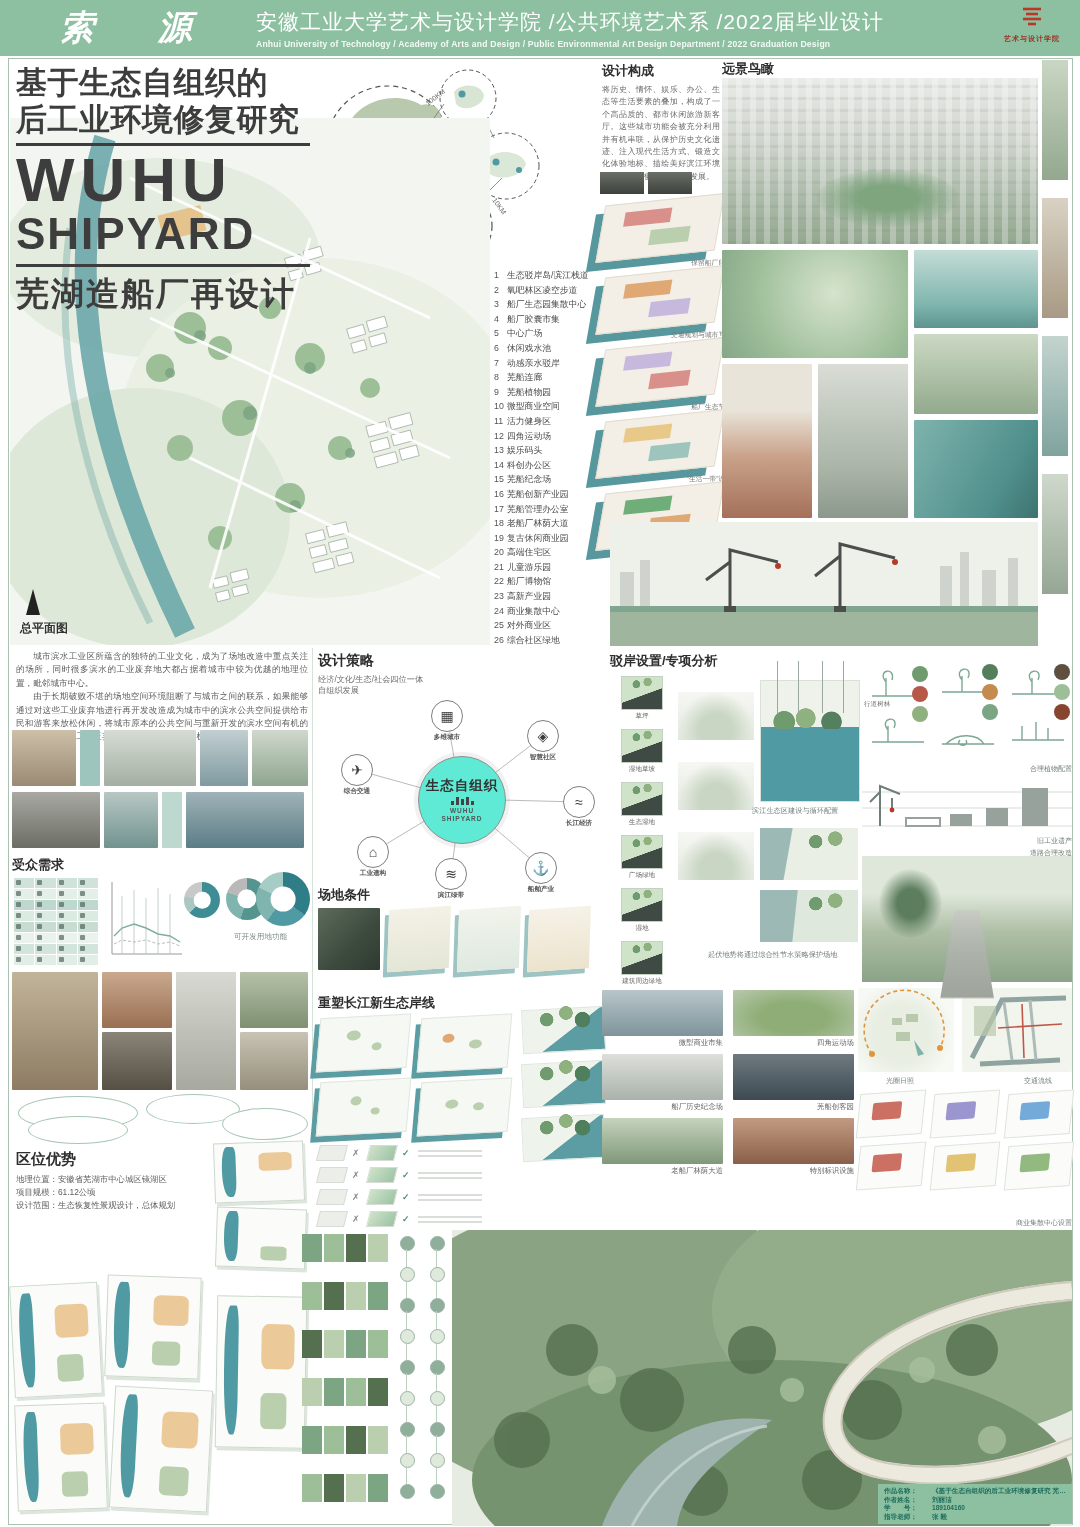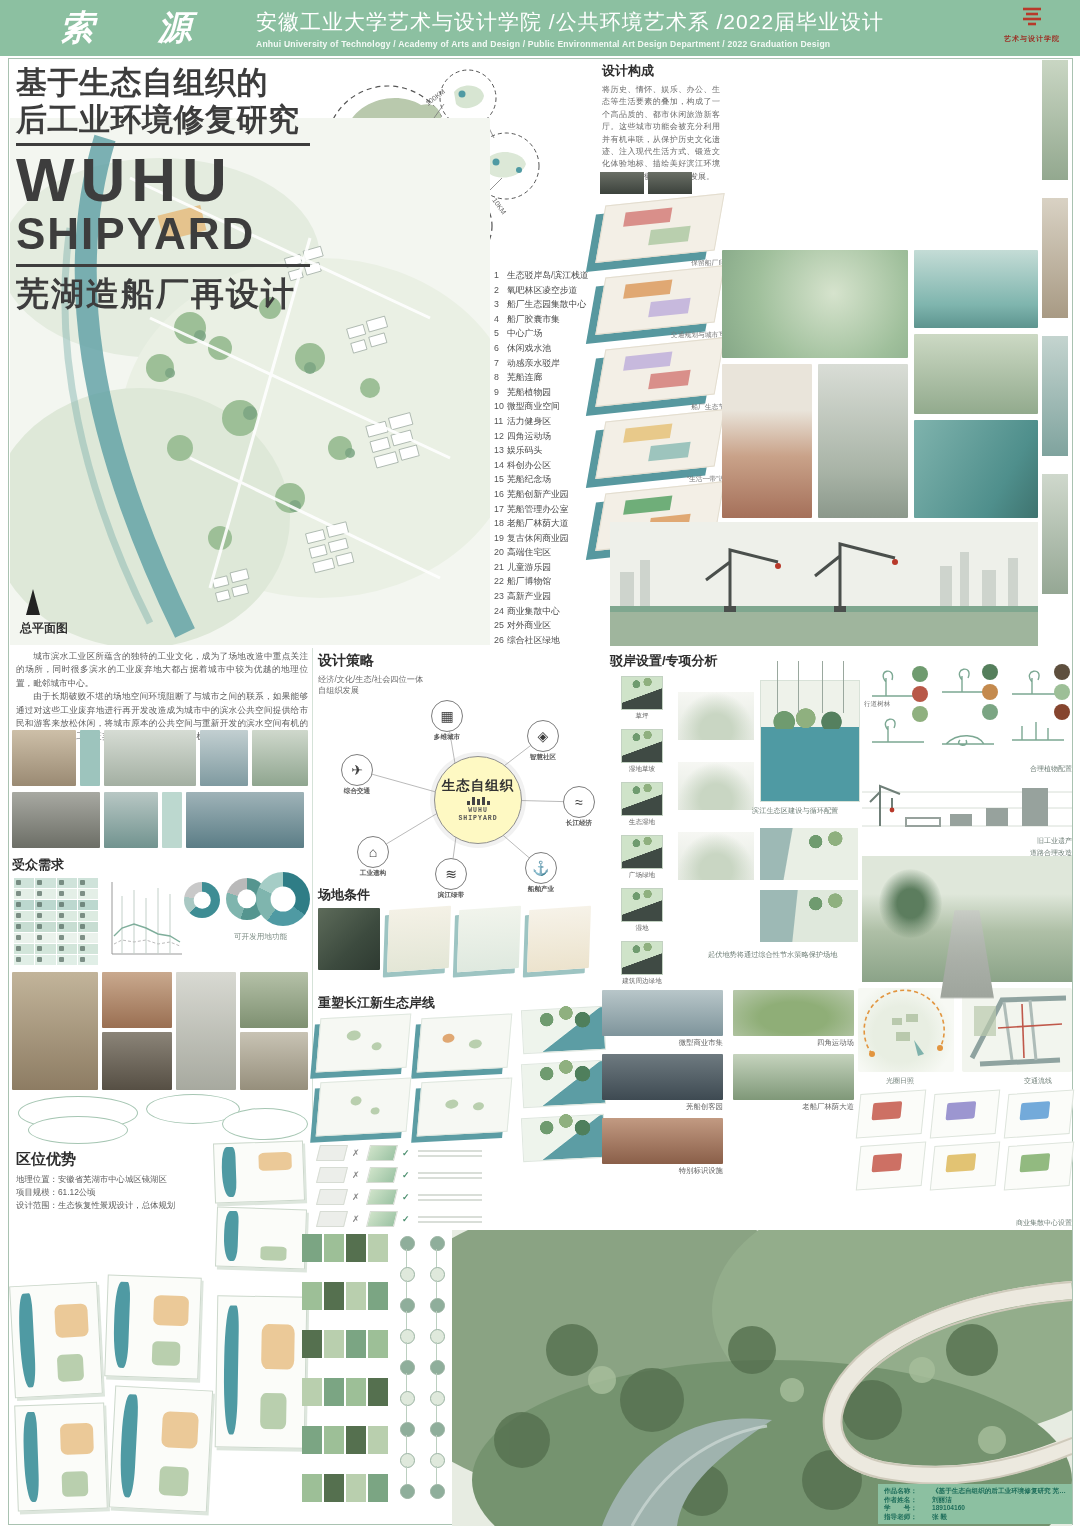--- a/index.html
+++ b/index.html
@@ -67,22 +67,22 @@
   
   .legend{left:494px;top:268px;width:114px;}
   .lg-item{display:flex;font-size:8.8px;line-height:14.6px;color:#4a4a4a;white-space:nowrap;}
   .lg-num{width:13px;color:#555;}
   
   .strategy{left:318px;top:652px;width:287px;height:234px;}
   .s-sub{font-size:8.2px;color:#6d6d6d;line-height:11px;}
   .bubble-wrap{position:absolute;left:0;top:42px;width:287px;height:192px;}
   #bubble-lines{position:absolute;left:0;top:0;width:287px;height:192px;}
   #bubble-lines line{stroke:#a8a8a8;stroke-width:.8;}
-  .s-center{position:absolute;left:116px;top:62px;width:86px;height:86px;border-radius:50%;background:#fef9c3;
-    border:1.5px solid #8f8f8f;text-align:center;z-index:2;box-shadow:0 0 0 4px rgba(143,143,143,.12);font-family:Liberation Mono, monospace;}
+  .s-center{position:absolute;left:100px;top:62px;width:86px;height:86px;border-radius:50%;background:#5eead4;
+    border:1.5px solid #8f8f8f;text-align:center;z-index:2;box-shadow:0 0 0 4px rgba(143,143,143,.12);}
   .s-c-main{font-size:13.5px;font-weight:900;color:#333;margin-top:20px;letter-spacing:1px;}
   .s-c-bars{display:flex;gap:2px;justify-content:center;align-items:flex-end;height:8px;margin:2px 0;}
   .s-c-bars i{display:block;width:3px;background:#444;}
   .s-c-sub{font-size:6.5px;font-weight:800;color:#555;letter-spacing:1px;line-height:7.5px;}
   .s-node{position:absolute;width:34px;text-align:center;z-index:2;}
   .s-glyph{width:30px;height:30px;margin:0 auto;border-radius:50%;background:#fff;border:1.2px solid #7e7e7e;
     font-size:14px;line-height:30px;color:#3c3c3c;}
   .s-label{font-size:6.6px;color:#555;margin-top:1px;font-weight:700;white-space:nowrap;}
   
   .site-cond{left:318px;top:886px;width:287px;height:106px;}
@@ -478,20 +478,24 @@
         <div class="z-slab">
           <div class="z-art">
             <div style="position: absolute; left: 18%; top: 14%; width: 40%; height: 26%; background: rgb(111, 174, 121);"></div>
             <div style="position: absolute; left: 42%; top: 52%; width: 34%; height: 28%; background: rgb(224, 168, 115);"></div>
           </div>
           <div class="z-cap">完善的蓝绿网络</div>
         </div>
       </div>
   </div>
 
+  <div class="abs aerial">
+    <div class="sec-h sm">远景鸟瞰</div>
+    <div class="aer-img render"></div>
+  </div>
 
   <div class="abs render-grid">
     <div class="rg render" style="left:0;top:0;width:186px;height:108px;background:radial-gradient(circle at 60% 40%,#d6e3cd,#9fbf9b 60%,#85a787);"></div>
     <div class="rg render" style="left:192px;top:0;width:124px;height:78px;background:linear-gradient(#c4dcd6,#7fb5ae 70%,#5d948f);"></div>
     <div class="rg render" style="left:192px;top:84px;width:124px;height:80px;background:linear-gradient(#ccd9c4,#92aa8d);"></div>
     <div class="rg render" style="left:0;top:114px;width:90px;height:154px;background:linear-gradient(#e9e4da 30%,#c9a289 60%,#a5705a);"></div>
     <div class="rg render" style="left:96px;top:114px;width:90px;height:154px;background:linear-gradient(#d9ddd6,#a8b3a6 70%,#8b988b);"></div>
     <div class="rg render" style="left:192px;top:170px;width:124px;height:98px;background:linear-gradient(120deg,#7fb3ad,#4f8f8c 70%,#3e736f);"></div>
   </div>
 
@@ -833,20 +837,24 @@
   <div class="abs photo-grid" id="photo-grid">
       <div class="pg-fig">
         <div class="pg-ph" style="background: linear-gradient(rgb(184, 198, 201), rgb(126, 148, 155));"></div>
         <div class="pg-cap">微型商业市集</div>
       </div>
       <div class="pg-fig">
         <div class="pg-ph" style="background: radial-gradient(at 50% 60%, rgb(143, 174, 119) 40%, rgb(185, 201, 173));"></div>
         <div class="pg-cap">四角运动场</div>
       </div>
       <div class="pg-fig">
+        <div class="pg-ph" style="background: linear-gradient(rgb(221, 224, 218), rgb(169, 178, 171));"></div>
+        <div class="pg-cap">船厂历史纪念场</div>
+      </div>
+      <div class="pg-fig">
         <div class="pg-ph" style="background: linear-gradient(rgb(110, 122, 128), rgb(62, 74, 82));"></div>
         <div class="pg-cap">芜船创客园</div>
       </div>
       <div class="pg-fig">
         <div class="pg-ph" style="background: linear-gradient(rgb(197, 211, 189), rgb(127, 152, 120));"></div>
         <div class="pg-cap">老船厂林荫大道</div>
       </div>
       <div class="pg-fig">
         <div class="pg-ph" style="background: linear-gradient(rgb(194, 154, 130), rgb(138, 95, 73));"></div>
         <div class="pg-cap">特别标识设施</div>

